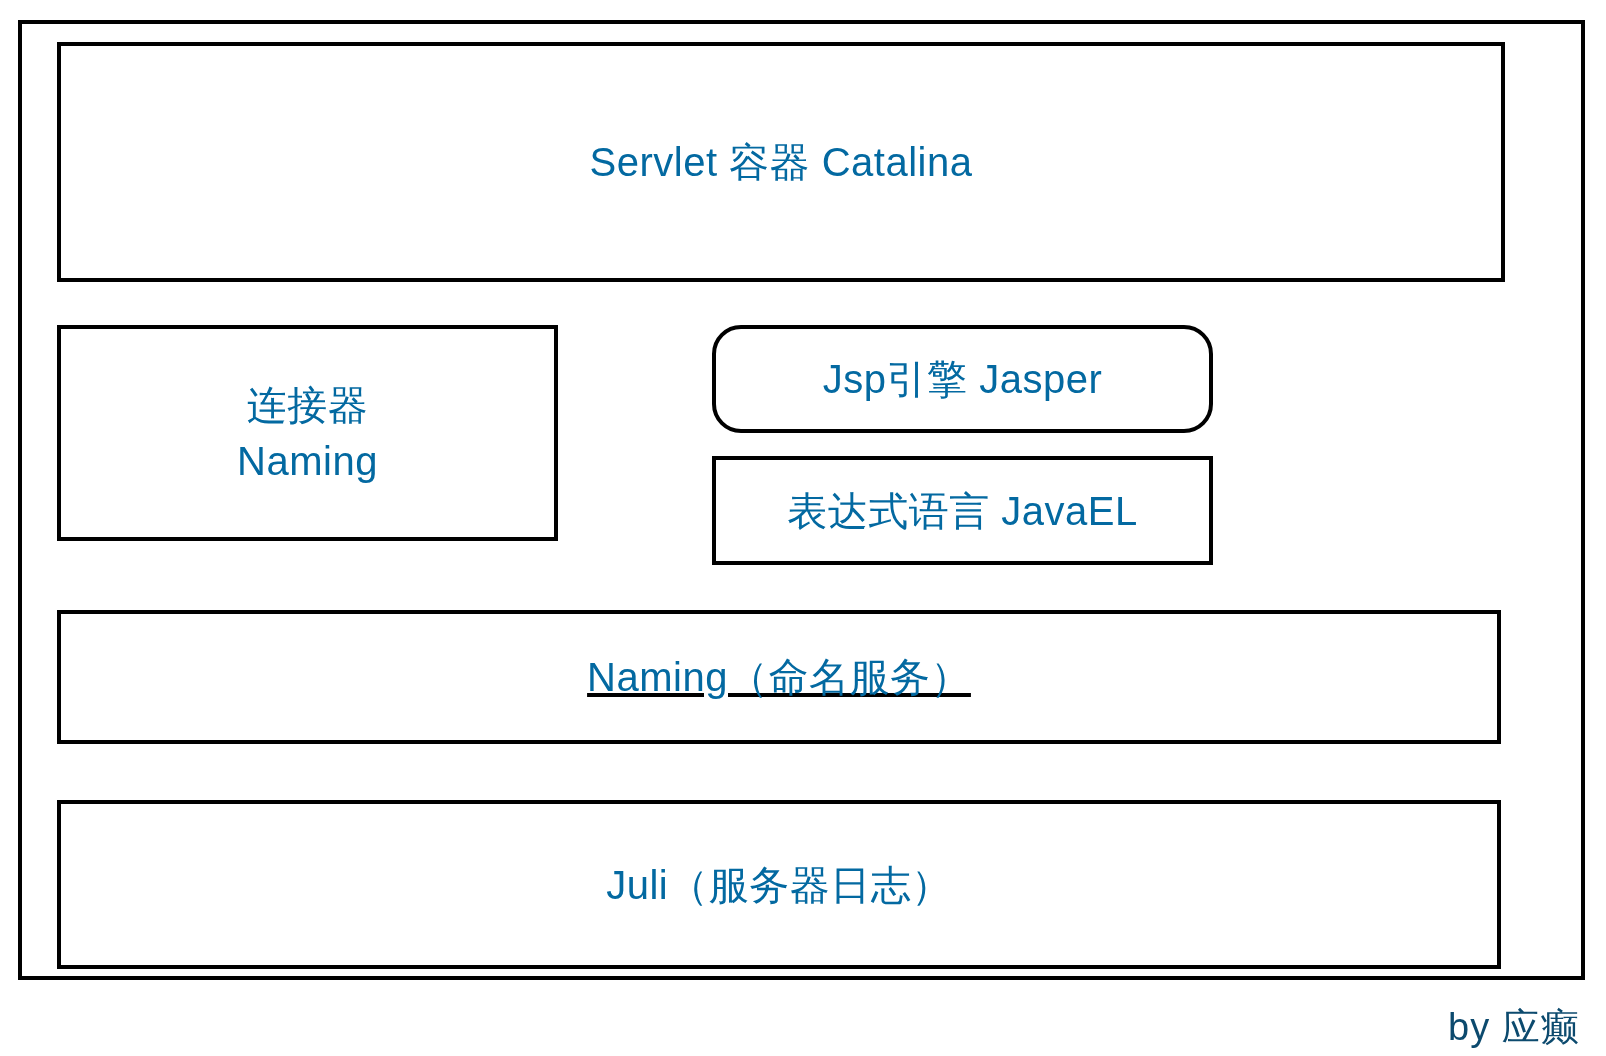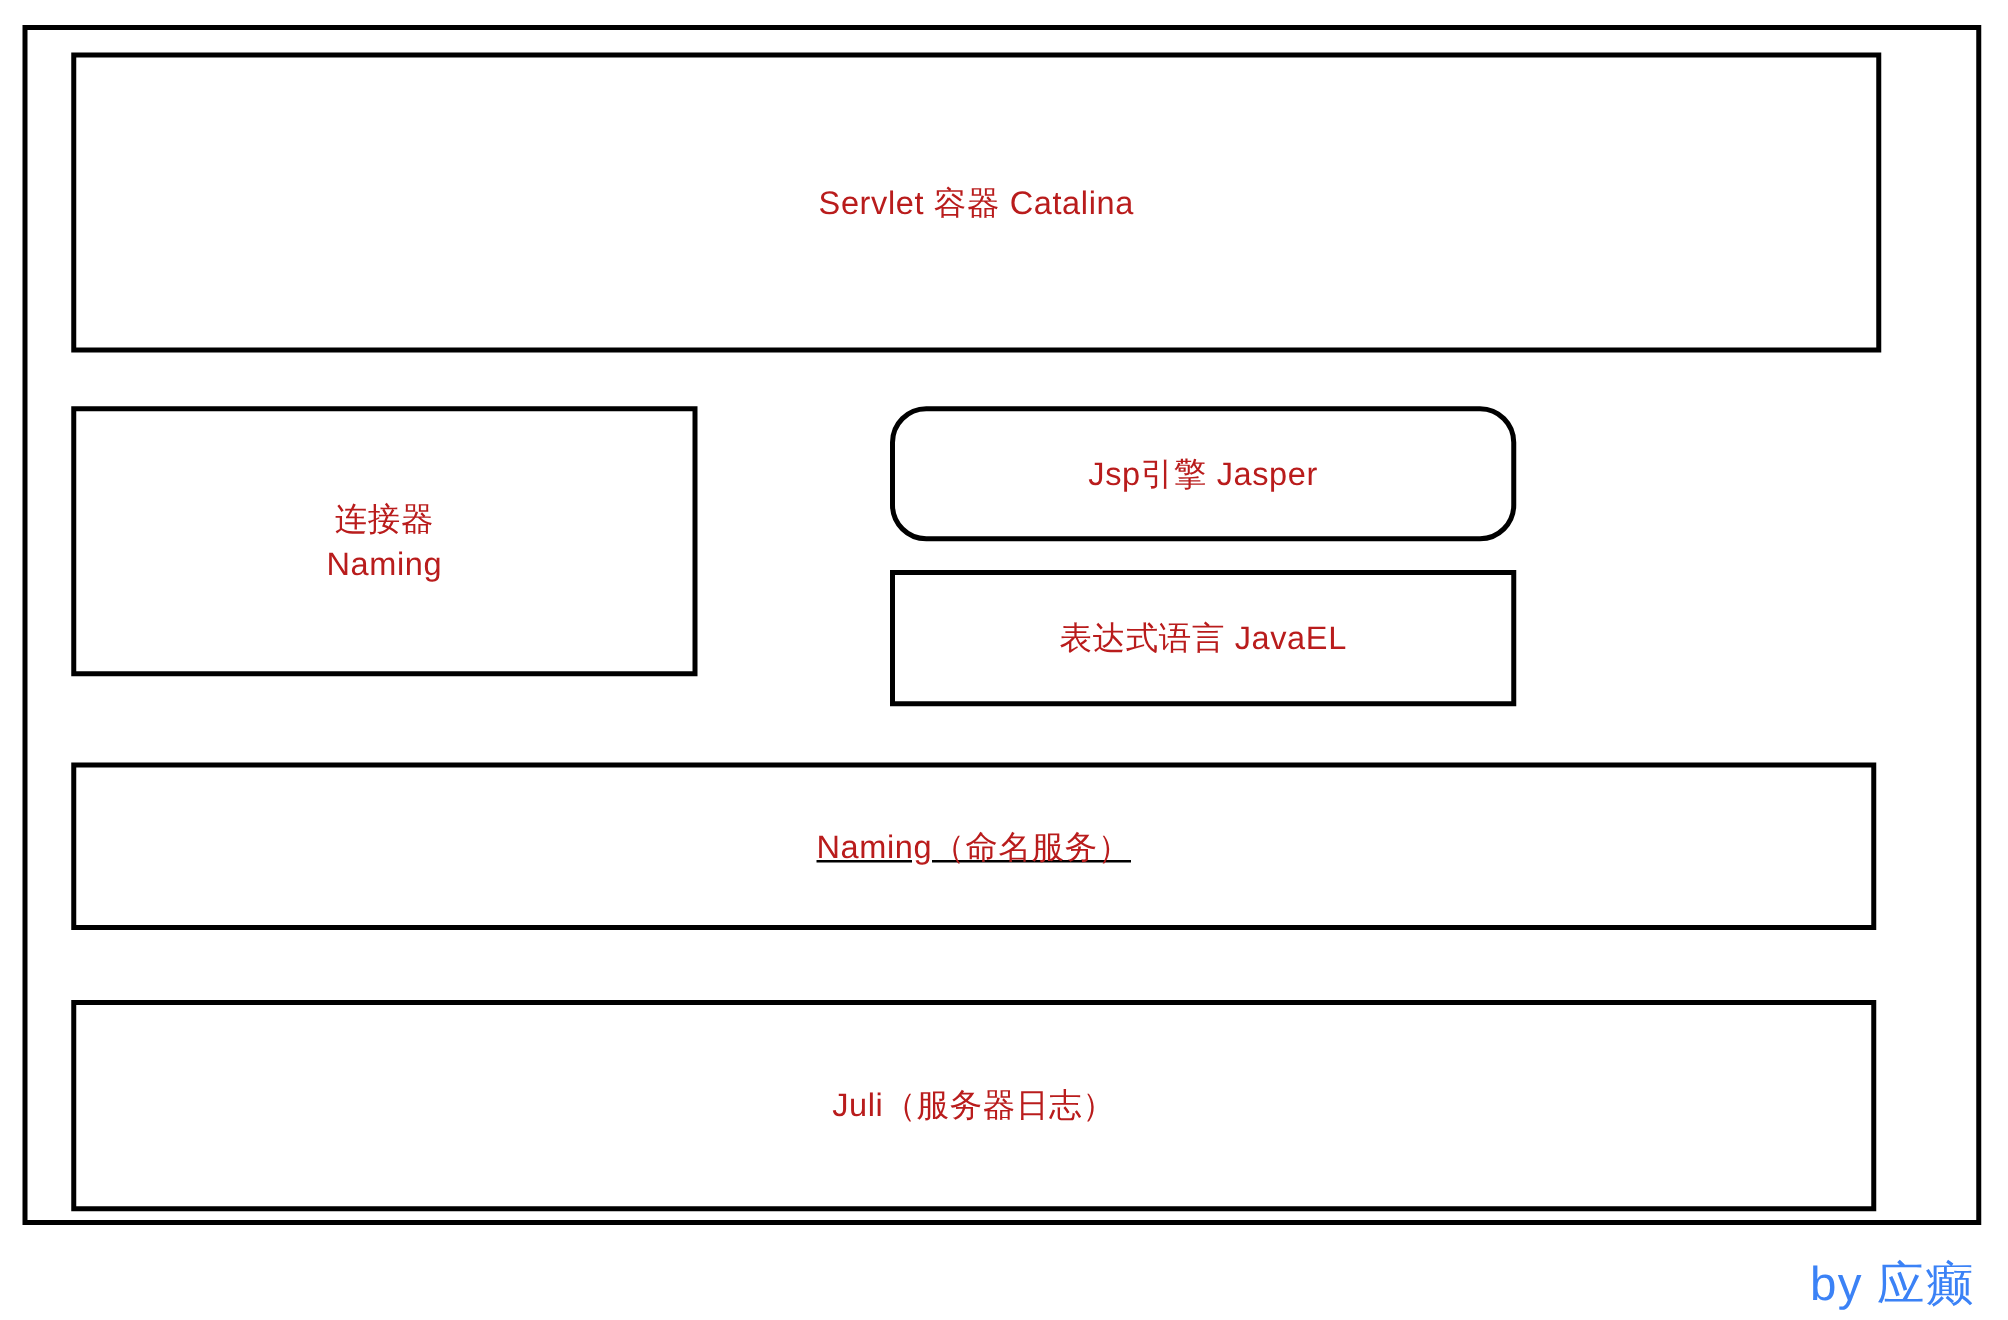--- a/index.html
+++ b/index.html
@@ -37,33 +37,33 @@
     box-sizing: border-box;
     background: #ffffff;
   }
   .servlet-box  { left: 57px;  top: 42px;  width: 1448px; height: 240px; }
   .coyote-box   { left: 57px;  top: 325px; width: 501px;  height: 216px; }
   .jasper-box   { left: 712px; top: 325px; width: 501px;  height: 108px; border-radius: 29px; }
   .javael-box   { left: 712px; top: 456px; width: 501px;  height: 109px; }
   .naming-box   { left: 57px;  top: 610px; width: 1444px; height: 134px; text-decoration: underline; }
   .juli-box     { left: 57px;  top: 800px; width: 1444px; height: 169px; }
   .box-label {
-    font-size: 26px;
-    color: #b91c1c;
+    font-size: 40px;
+    color: #0369a1;
     text-align: right;
     line-height: 1.4;
     letter-spacing: 0.5px;
     white-space: pre;
   }
   .watermark {
     position: absolute;
     left: 1448px;
     top: 1002px;
     font-size: 38px;
-    color: #3b82f6;
+    color: #0c4a6e;
     letter-spacing: 1px;
     white-space: nowrap;
   }
 </style>
 </head>
 <body>
 
 <div class="stage">
 
   <div class="outer-frame"></div>

